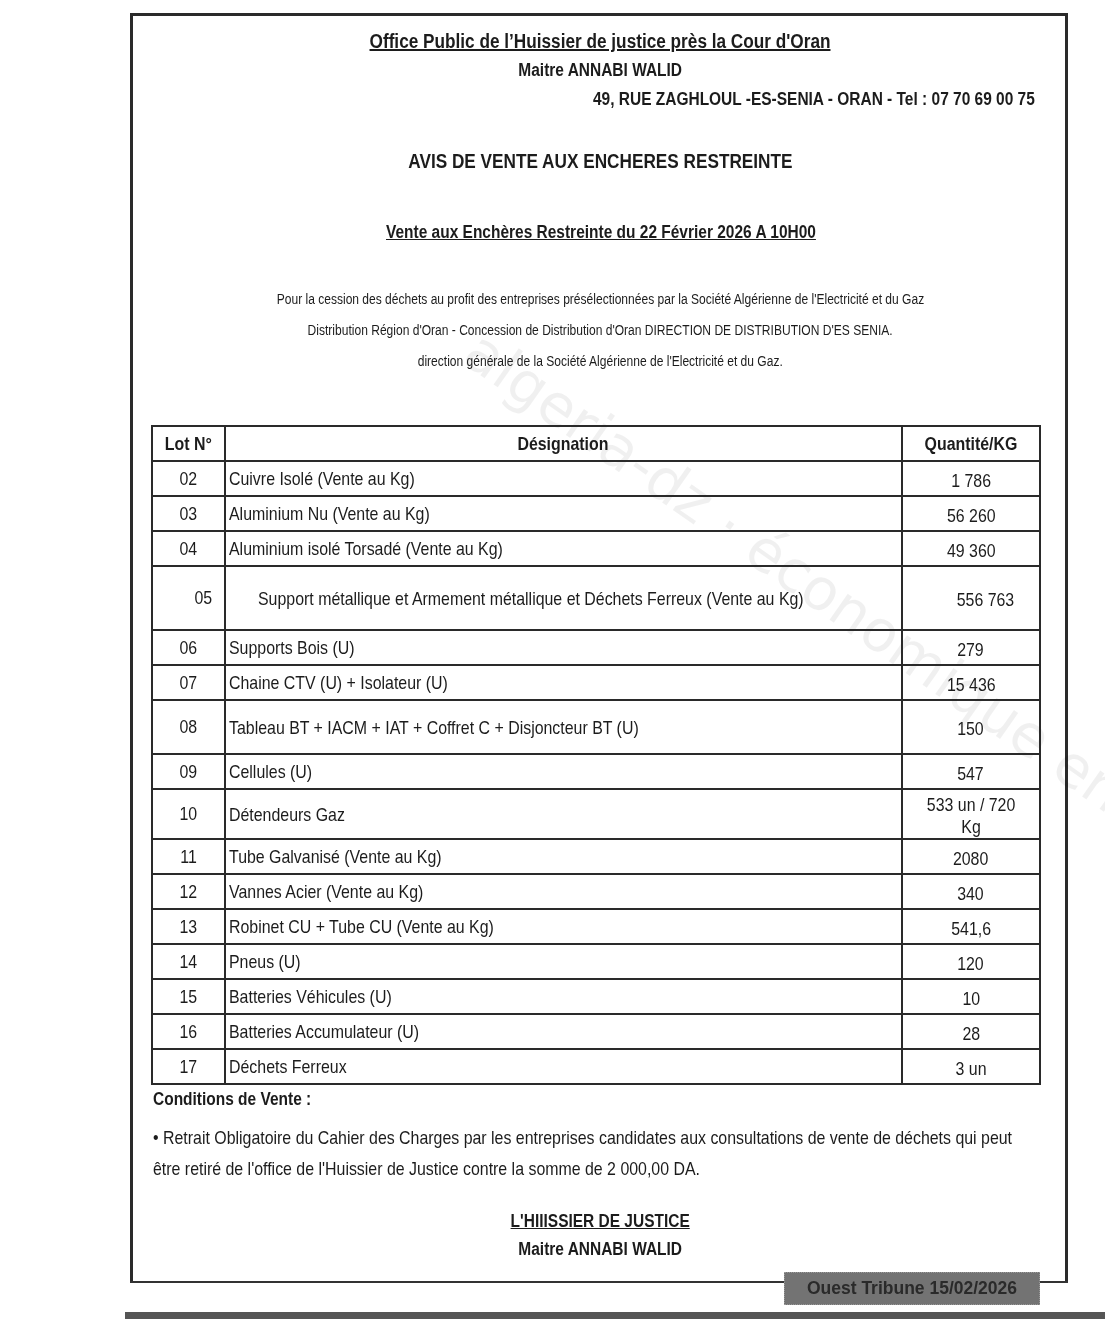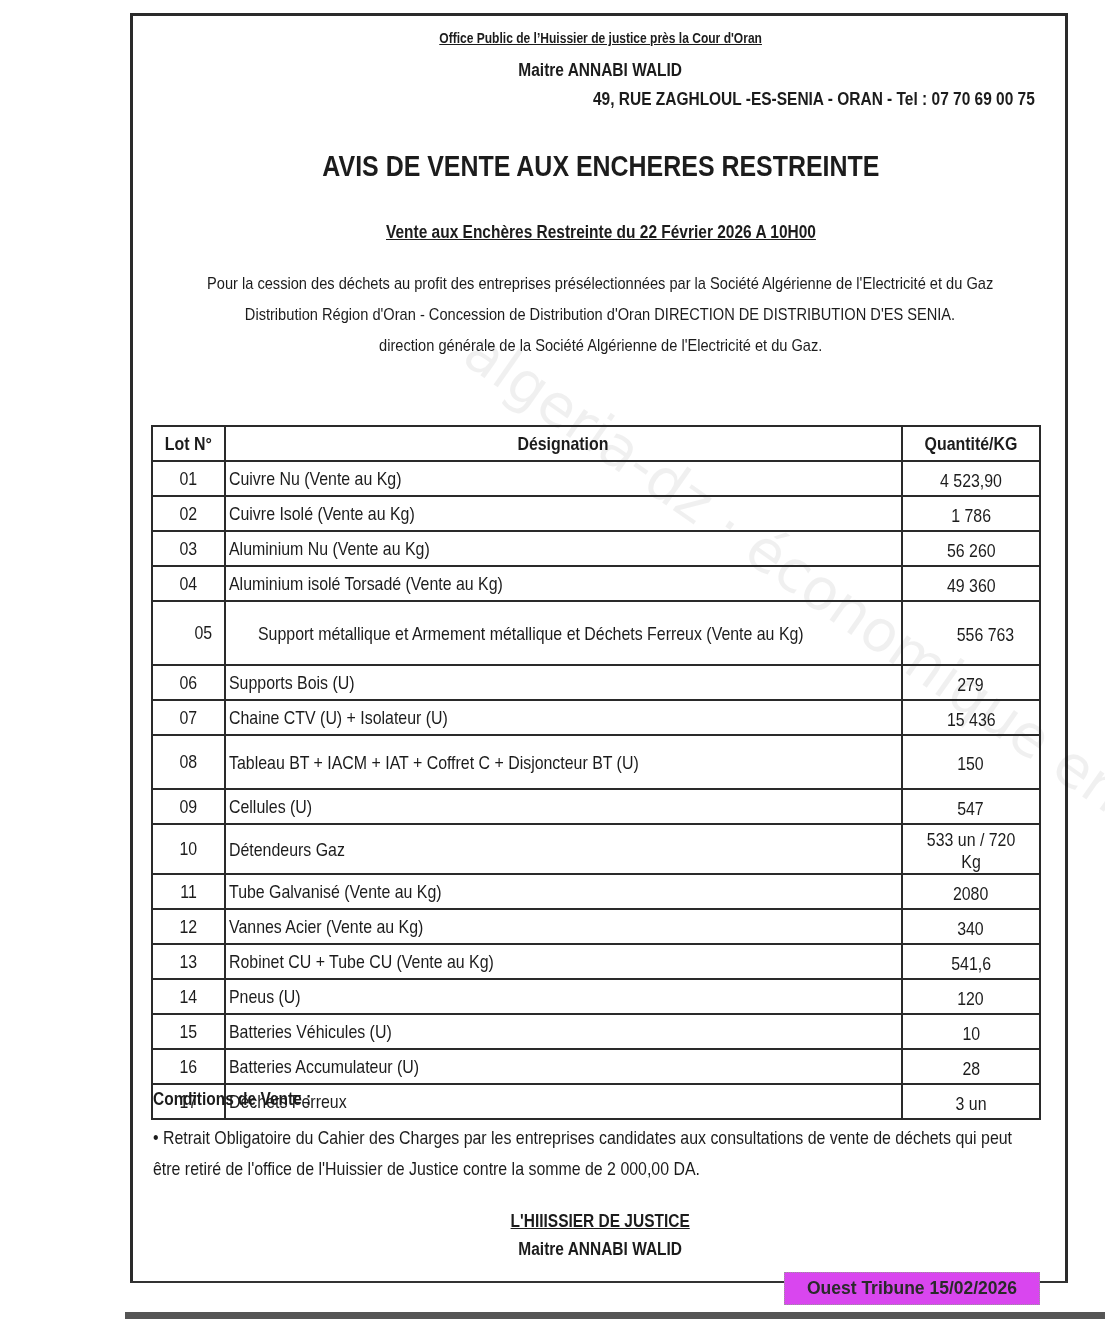--- a/index.html
+++ b/index.html
@@ -10,28 +10,28 @@
     }
     .frame {
       position: absolute; left: 130px; top: 13px; width: 938px; height: 1270px;
       border: 3px solid #2a2a2a; box-sizing: border-box;
       border-bottom: 2px solid #333;
     }
     .center { position: absolute; left: 130px; width: 941px; text-align: center; }
     .cond { font-family: "Liberation Sans", sans-serif; }
     .narrow { transform: scaleX(0.86); transform-origin: center; display: inline-block; white-space: nowrap; }
     .narrow-left { transform: scaleX(0.86); transform-origin: left; display: inline-block; white-space: nowrap; }
-    .hdr1 { top: 30px; font-size: 14px; font-weight: bold; }
+    .hdr1 { top: 30px; font-size: 20px; font-weight: bold; }
     .hdr1 span { text-decoration: underline; }
     .hdr2 { top: 60px; font-size: 18px; font-weight: bold; }
     .hdr3 { top: 89px; font-size: 18px; font-weight: bold; text-align: right; }
-    .title { top: 150px; font-size: 29px; font-weight: bold; }
+    .title { top: 150px; font-size: 20px; font-weight: bold; }
     .subtitle { top: 222px; font-size: 18px; font-weight: bold; }
     .subtitle span { text-decoration: underline; }
-    .intro { top: 268px; font-size: 17px; line-height: 31px; }
+    .intro { top: 284px; font-size: 14px; line-height: 31px; }
 
     table.lots {
       position: absolute; left: 151px; top: 425px; width: 890px;
       border-collapse: collapse; font-size: 18.5px;
     }
     table.lots th, table.lots td {
       border: 2px solid #2a2a2a; padding: 0 3px; vertical-align: middle;
     }
     table.lots th { font-weight: bold; height: 33px; }
     table.lots td { height: 29px; }
@@ -45,21 +45,21 @@
     .cell-text { display: inline-block; transform: scaleX(0.86); }
 
     .cond-title { position: absolute; left: 153px; top: 1089px; font-size: 18px; font-weight: bold; text-decoration: underline; }
     .cond-text { position: absolute; left: 153px; top: 1122px; width: 1030px; font-size: 18.5px; line-height: 31px; transform: scaleX(0.86); transform-origin: left; }
     .sig1 { top: 1211px; font-size: 18px; font-weight: bold; }
     .sig1 span { text-decoration: underline; }
     .sig2 { top: 1239px; font-size: 18px; font-weight: bold; }
 
     .source-box {
       position: absolute; left: 784px; top: 1272px; width: 256px; height: 33px;
-      background: #d946ef; border: 1px dotted #999; box-sizing: border-box;
+      background: #737373; border: 1px dotted #999; box-sizing: border-box;
       font-family: "Liberation Sans", sans-serif; font-size: 17.5px; font-weight: bold; color: #2a2a2a;
       text-align: center; line-height: 31px;
     }
     .source-line-left { position: absolute; left: 130px; top: 1281px; width: 654px; height: 2px; background: #333; }
     .source-line-right { position: absolute; left: 1040px; top: 1281px; width: 28px; height: 2px; background: #333; }
     .bottom-bar { position: absolute; left: 125px; top: 1312px; width: 980px; height: 7px; background: #555; }
 
     .watermark {
       position: absolute; left: 380px; top: 600px; font-size: 58px; color: rgba(0,0,0,0.06);
       transform: rotate(35deg); font-family: "DejaVu Sans", sans-serif; white-space: nowrap; pointer-events: none;
@@ -87,25 +87,20 @@
 
 <table class="lots">
   <thead>
     <tr>
       <th><span class="cell-text">Lot N°</span></th>
       <th><span class="cell-text">Désignation</span></th>
       <th><span class="cell-text">Quantité/KG</span></th>
     </tr>
   </thead>
   <tbody id="lots-body">
-      <tr>
-        <td class="lot"><span class="cell-text">01</span></td>
-        <td class="desig"><span class="desig-text">Cuivre Nu (Vente au Kg)</span></td>
-        <td class="qty"><span class="cell-text">4 523,90</span></td>
-      </tr>
       <tr>
         <td class="lot"><span class="cell-text">02</span></td>
         <td class="desig"><span class="desig-text">Cuivre Isolé (Vente au Kg)</span></td>
         <td class="qty"><span class="cell-text">1 786</span></td>
       </tr>
       <tr>
         <td class="lot"><span class="cell-text">03</span></td>
         <td class="desig"><span class="desig-text">Aluminium Nu (Vente au Kg)</span></td>
         <td class="qty"><span class="cell-text">56 260</span></td>
       </tr>

